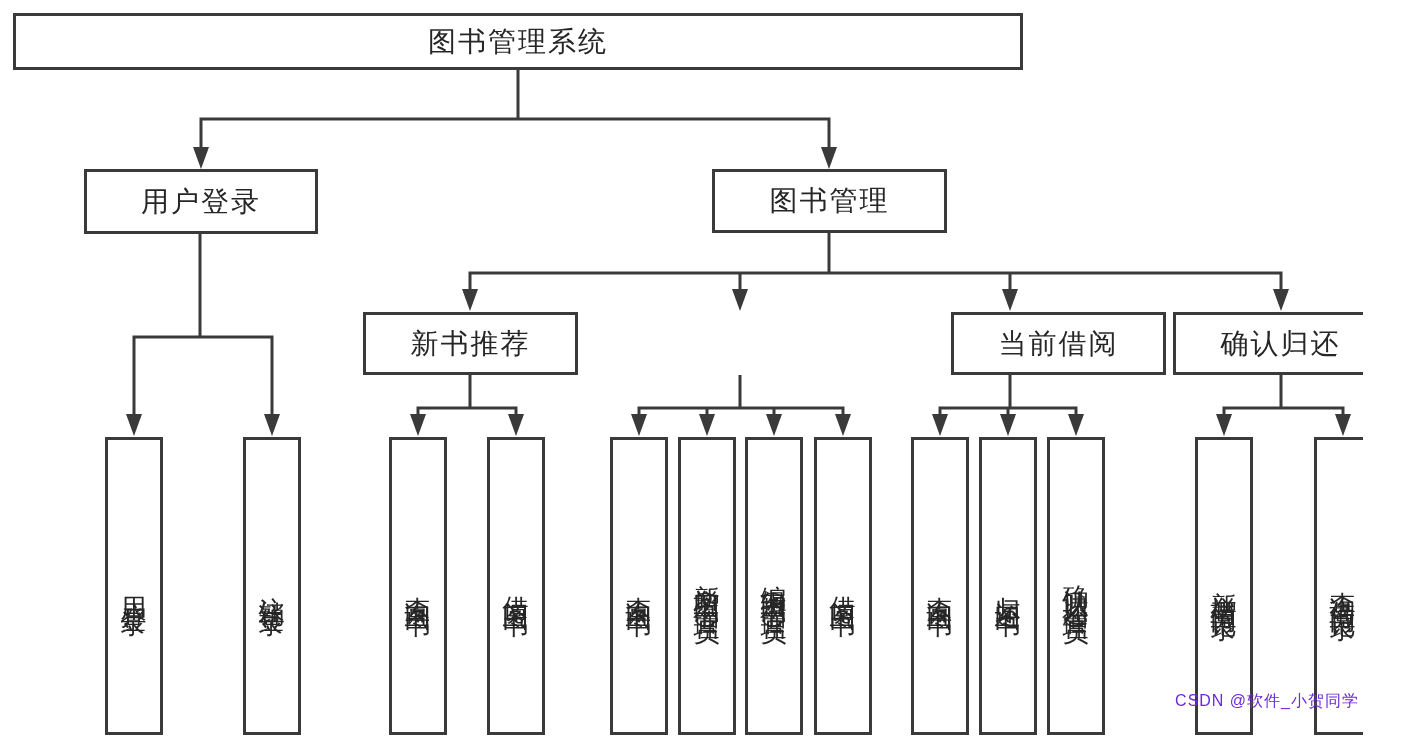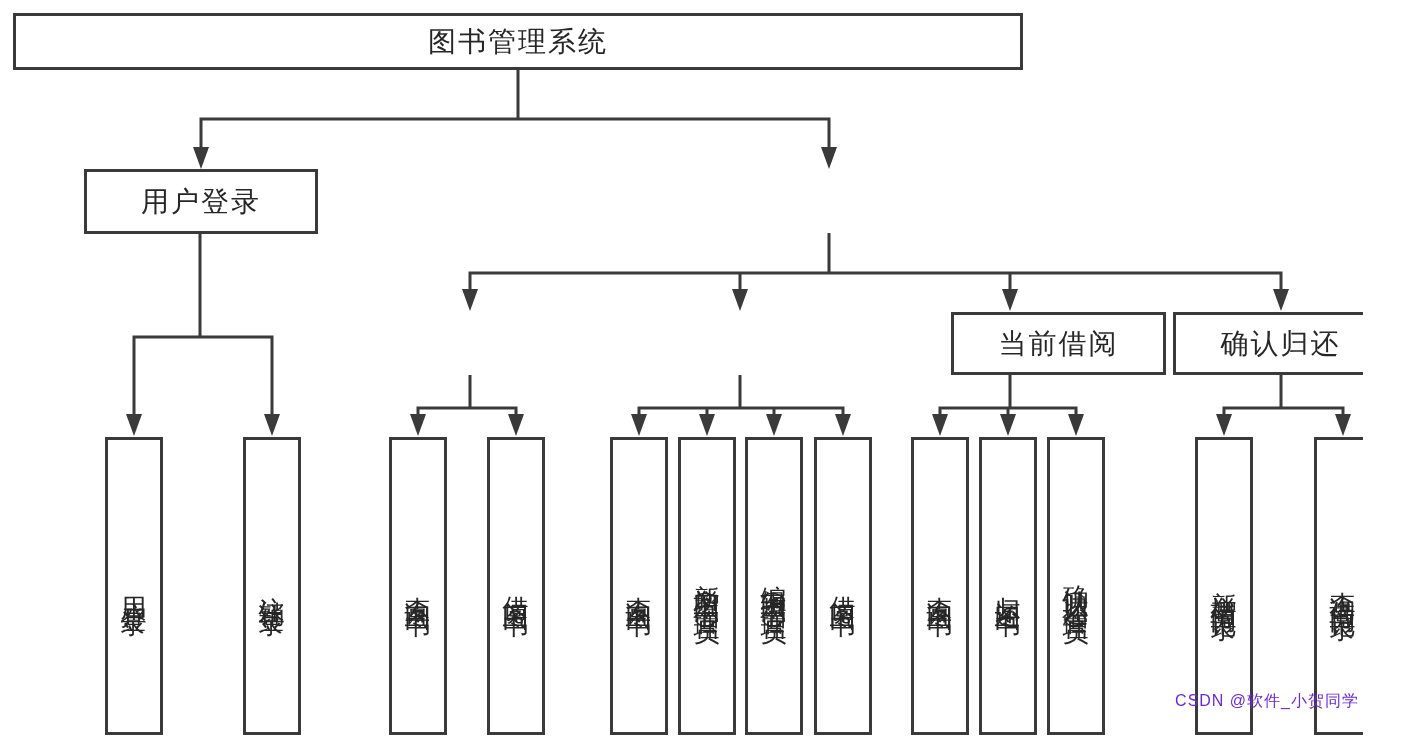--- a/index.html
+++ b/index.html
@@ -112,21 +112,27 @@
     </g>
   </svg>
 
   <div class="node h n-root">
     <span>图书管理系统</span>
   </div>
 
   <div class="node h n-user-login">
     <span>用户登录</span>
   </div>
+  <div class="node h n-book-mgmt">
+    <span>图书管理</span>
+  </div>
 
+  <div class="node h n-new-book">
+    <span>新书推荐</span>
+  </div>
   <div class="node h n-current-borrow">
     <span>当前借阅</span>
   </div>
   <div class="node h n-borrow-record">
     <span>确认归还</span>
   </div>
 
   <div class="node v l-user-login">
     <span>用户登录</span>
   </div>

